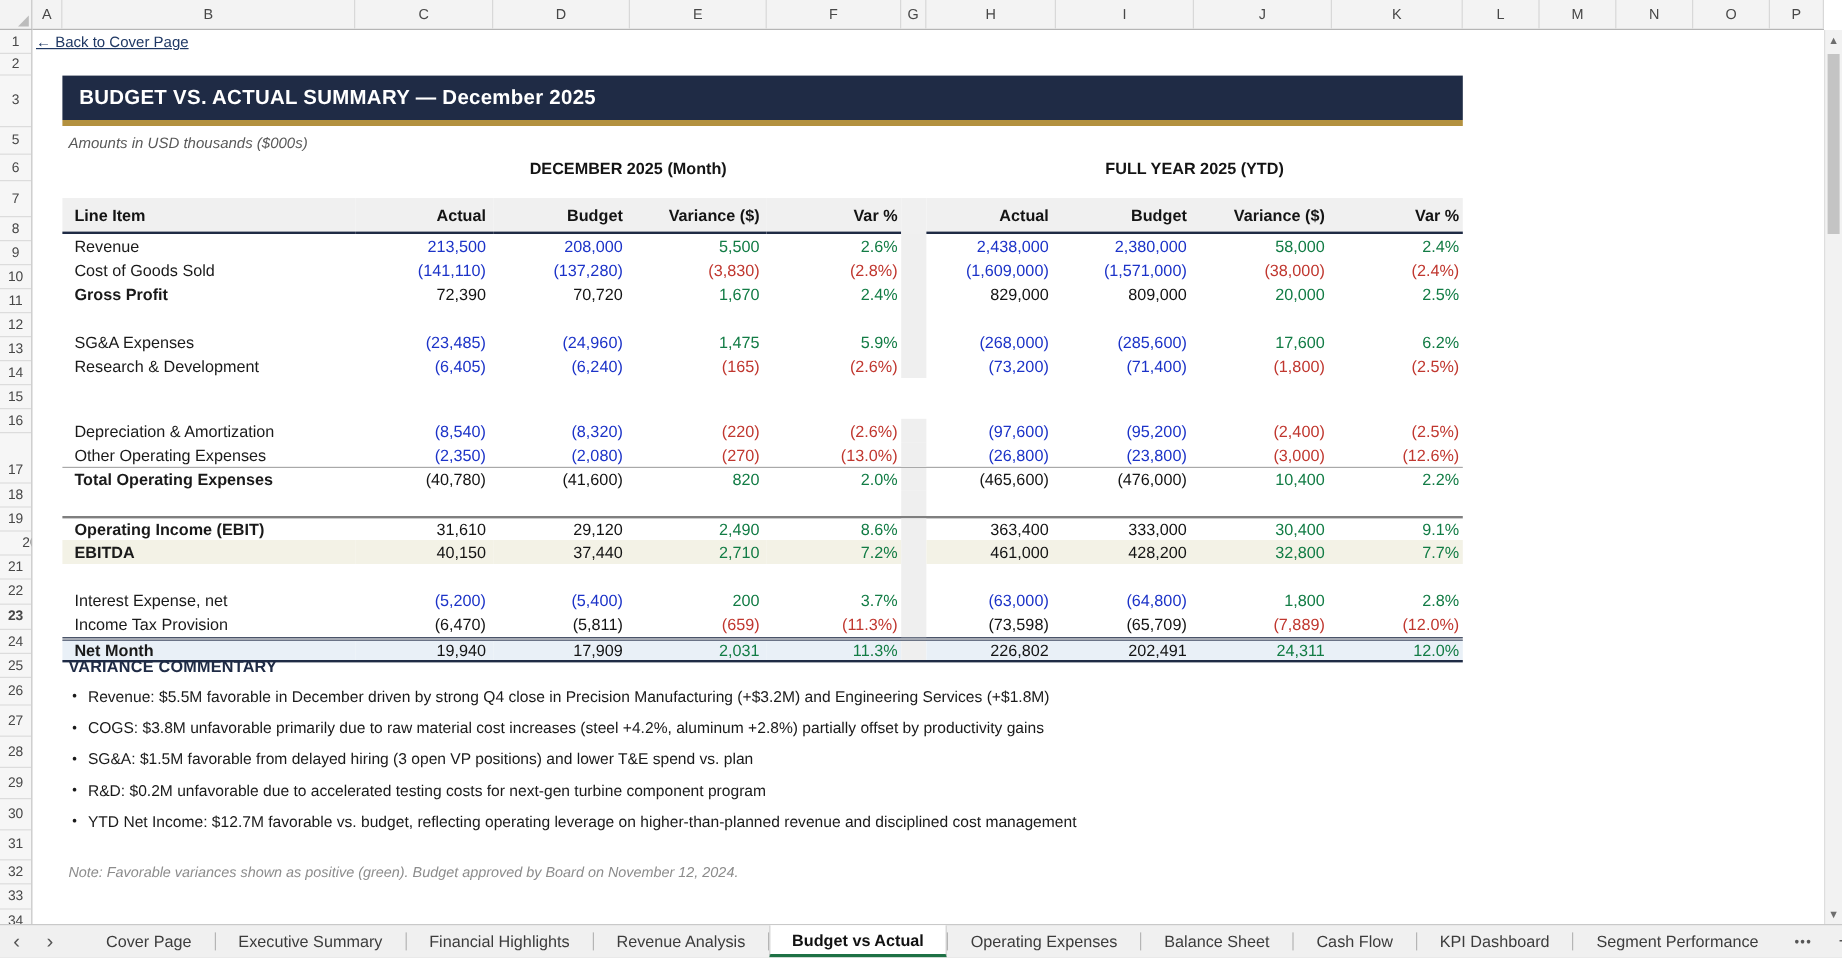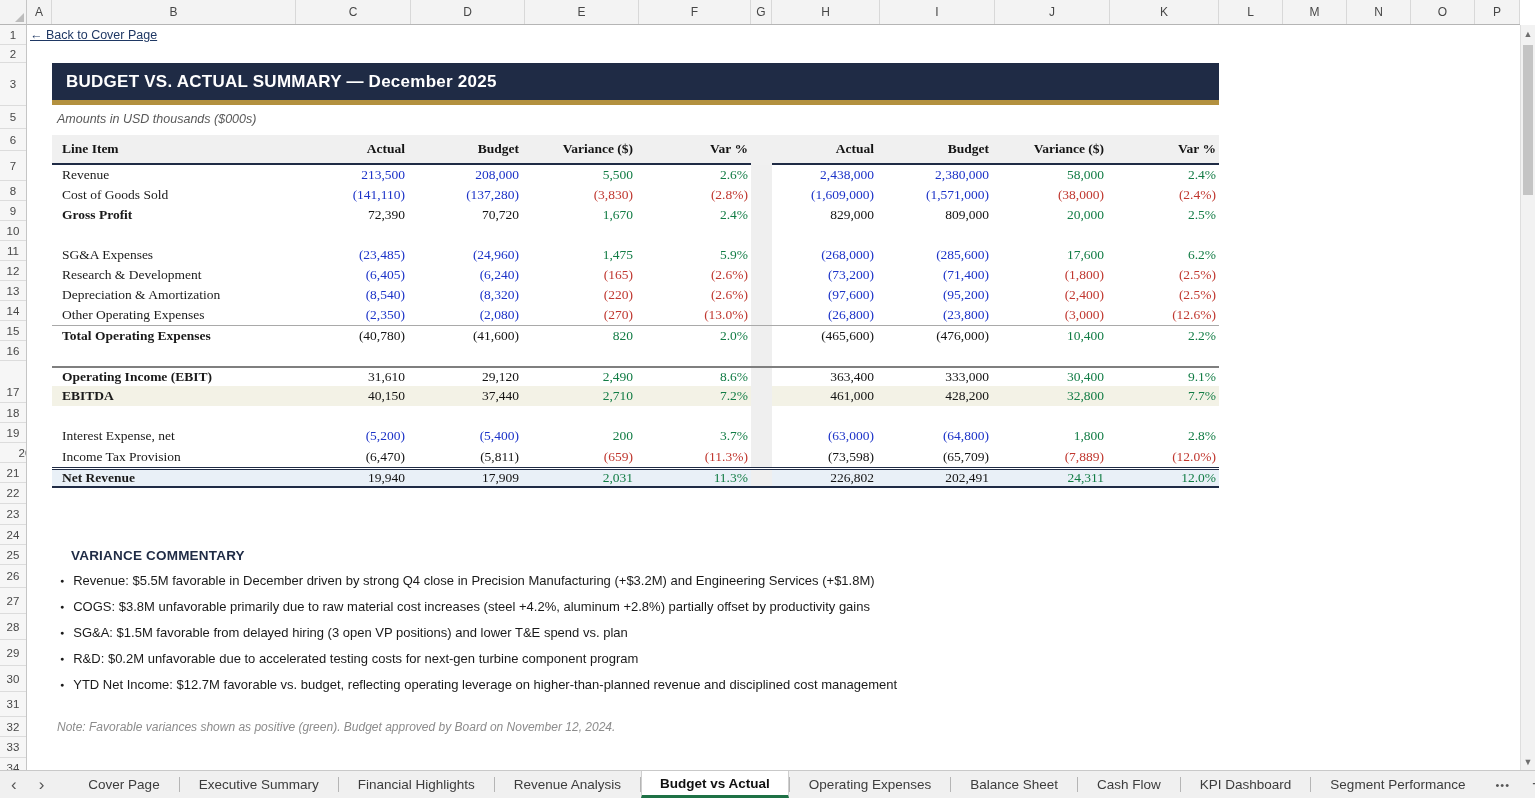--- a/index.html
+++ b/index.html
@@ -31,41 +31,41 @@
             display:flex; align-items:center; }
   .banner-title { color:#fff; font-weight:bold; font-size:17px; padding-left:14px; letter-spacing:.25px; }
   .goldbar { position:absolute; left:25px; top:75px; width:1167px; height:5px; background:var(--gold); }
   .subtitle { position:absolute; left:30px; top:87px; font-size:12.5px; font-style:italic; color:#595959; }
   .ghdr { position:absolute; top:104px; height:22px; display:flex; align-items:center; justify-content:center;
             font-weight:bold; font-size:13.5px; color:#141414; }
   #ghdr-month { left:269px; width:455px; }
   #ghdr-ytd   { left:745px; width:447px; }
 
   
-  .table { position:absolute; left:25px; top:110px; width:1167px;font-family:Liberation Serif, serif; }
+  .table { position:absolute; left:25px; top:140px; width:1167px; }
   .trow  { display:grid; }
   .tcell { display:flex; align-items:center; font-size:13.5px; overflow:hidden; white-space:nowrap; }
   .lab   { justify-content:flex-start; padding-left:10px; }
   .num   { justify-content:flex-end; padding-right:6px; }
   .pct   { padding-right:3px; }
   .sp    { background:var(--spacer); }
   .bold  { font-weight:bold; }
   .thead { height:30px; }
   .thead .tcell { background:#F0F0F0; font-weight:bold; align-items:flex-end; padding-bottom:6px; color:#141414; }
   .thead .tcell:not(.sp) { border-bottom:2px solid var(--navy); }
   .v-b { color:var(--blue); }  .v-g { color:var(--green); }
   .v-r { color:var(--red); }   .v-k { color:#141414; }
   .bt-thin  { border-top:1px solid #a9a9a9; }
   .bt-thick { border-top:2px solid #7f7f7f; }
   .bg-cream .tcell:not(.sp) { background:var(--cream); }
   .net-income { border-top:3px double var(--navy); border-bottom:2px solid var(--navy); }
   .net-income .tcell:not(.sp) { background:var(--lightblue); }
 
   
-  .ctitle { position:absolute; left:44px; top:519px; height:23px; display:flex; align-items:center;
+  .ctitle { position:absolute; left:30px; top:519px; height:23px; display:flex; align-items:center;
             font-weight:bold; font-size:13.5px; color:var(--navy); letter-spacing:.2px; }
   .bullets { position:absolute; left:33px; top:542px; }
   .bline  { height:26px; display:flex; align-items:center; font-size:13px; color:#1a1a1a; }
   .bdot   { font-size:7px; margin-right:9px; color:#1a1a1a; }
   .note   { position:absolute; left:30px; top:695px; font-size:12px; font-style:italic; color:#8c8c8c; }
 
   
   .vscroll { position:absolute; right:0; top:25px; width:15px; bottom:28px; background:#f2f2f2;
              border-left:1px solid #dedede; z-index:4; }
   .varrow { position:absolute; left:0; width:14px; height:17px; display:flex; align-items:center;
@@ -125,21 +125,21 @@
       <div class="rowcell" style="height: 20px;">13</div>
       <div class="rowcell" style="height: 20px;">14</div>
       <div class="rowcell" style="height: 20px;">15</div>
       <div class="rowcell" style="height: 20px;">16</div>
       <div class="rowcell" style="height: 21px; margin-top: 21px;">17</div>
       <div class="rowcell" style="height: 20px;">18</div>
       <div class="rowcell" style="height: 20px;">19</div>
       <div class="rowcell" style="height: 20px; padding-left: 24px;">20</div>
       <div class="rowcell" style="height: 20px;">21</div>
       <div class="rowcell" style="height: 21px;">22</div>
-      <div class="rowcell" style="height: 21px;">23</div>
+      <div class="rowcell" style="height: 21px; font-weight: bold;">23</div>
       <div class="rowcell" style="height: 20px;">24</div>
       <div class="rowcell" style="height: 20px;">25</div>
       <div class="rowcell" style="height: 23px;">26</div>
       <div class="rowcell" style="height: 26px;">27</div>
       <div class="rowcell" style="height: 26px;">28</div>
       <div class="rowcell" style="height: 26px;">29</div>
       <div class="rowcell" style="height: 26px;">30</div>
       <div class="rowcell" style="height: 25px;">31</div>
       <div class="rowcell" style="height: 20px;">32</div>
       <div class="rowcell" style="height: 21px;">33</div>
@@ -237,21 +237,21 @@
           <div class="tcell num v-b">(6,405)</div>
           <div class="tcell num v-b">(6,240)</div>
           <div class="tcell num v-r">(165)</div>
           <div class="tcell num pct v-r">(2.6%)</div>
           <div class="tcell sp"></div>
           <div class="tcell num v-b">(73,200)</div>
           <div class="tcell num v-b">(71,400)</div>
           <div class="tcell num v-r">(1,800)</div>
           <div class="tcell num pct v-r">(2.5%)</div>
         </div>
-        <div class="trow" style="grid-template-columns: 244px 115px 114px 114px 112px 21px 108px 115px 115px 109px; height: 20px;">
+        <div class="trow" style="grid-template-columns: 244px 115px 114px 114px 112px 21px 108px 115px 115px 109px; height: 20px; margin-top: 34px;">
           <div class="tcell lab">Depreciation &amp; Amortization</div>
           <div class="tcell num v-b">(8,540)</div>
           <div class="tcell num v-b">(8,320)</div>
           <div class="tcell num v-r">(220)</div>
           <div class="tcell num pct v-r">(2.6%)</div>
           <div class="tcell sp"></div>
           <div class="tcell num v-b">(97,600)</div>
           <div class="tcell num v-b">(95,200)</div>
           <div class="tcell num v-r">(2,400)</div>
           <div class="tcell num pct v-r">(2.5%)</div>
@@ -346,21 +346,21 @@
           <div class="tcell num v-k">(5,811)</div>
           <div class="tcell num v-r">(659)</div>
           <div class="tcell num pct v-r">(11.3%)</div>
           <div class="tcell sp"></div>
           <div class="tcell num v-k">(73,598)</div>
           <div class="tcell num v-k">(65,709)</div>
           <div class="tcell num v-r">(7,889)</div>
           <div class="tcell num pct v-r">(12.0%)</div>
         </div>
         <div class="trow net-income" style="grid-template-columns: 244px 115px 114px 114px 112px 21px 108px 115px 115px 109px; height: 21px;">
-          <div class="tcell lab bold">Net Revenue</div>
+          <div class="tcell lab bold">Net Month</div>
           <div class="tcell num v-k">19,940</div>
           <div class="tcell num v-k">17,909</div>
           <div class="tcell num v-g">2,031</div>
           <div class="tcell num pct v-g">11.3%</div>
           <div class="tcell sp"></div>
           <div class="tcell num v-k">226,802</div>
           <div class="tcell num v-k">202,491</div>
           <div class="tcell num v-g">24,311</div>
           <div class="tcell num pct v-g">12.0%</div>
         </div>

